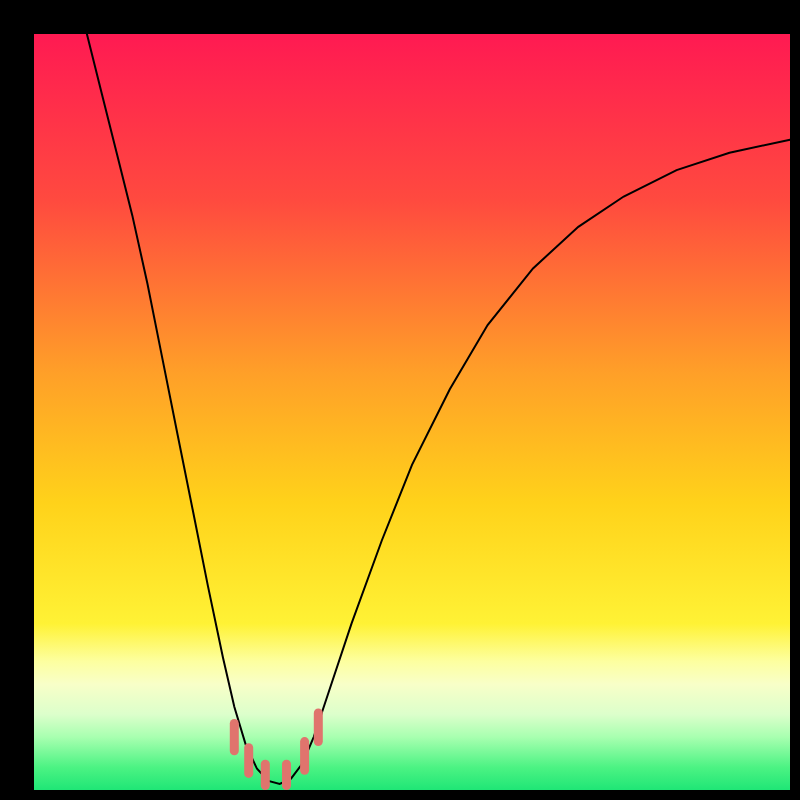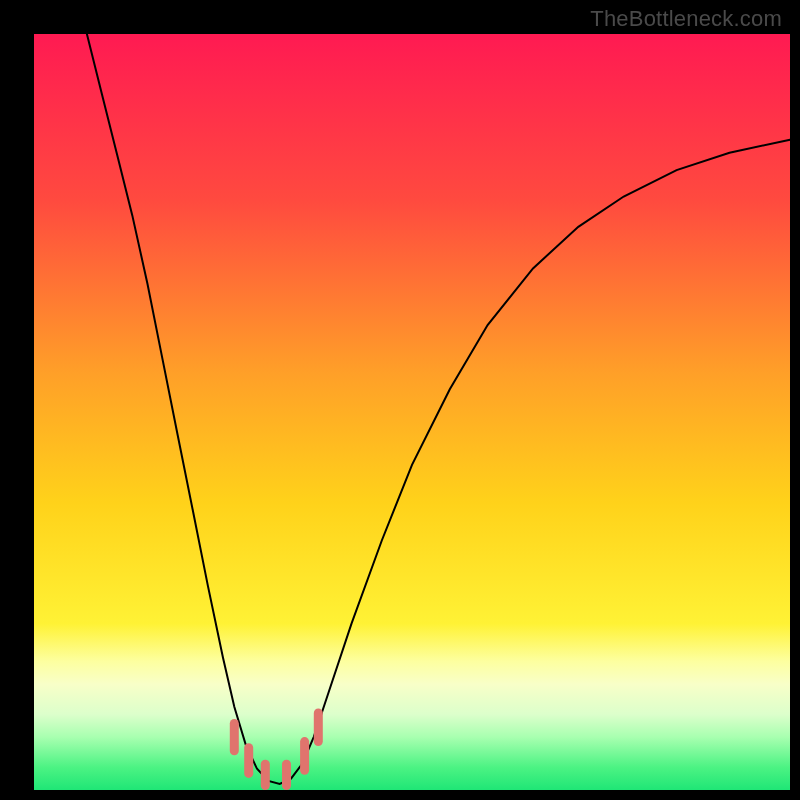--- a/index.html
+++ b/index.html
@@ -61,14 +61,13 @@
     <g id="ticks" stroke-linecap="round" stroke="#e0746d" stroke-width="9">
         <line x1="234.3" y1="750.7" x2="234.3" y2="723.5"></line>
         <line x1="248.7" y1="773.4" x2="248.7" y2="747.7"></line>
         <line x1="265.3" y1="785.5" x2="265.3" y2="764.3"></line>
         <line x1="286.5" y1="785.5" x2="286.5" y2="764.3"></line>
         <line x1="304.6" y1="770.3" x2="304.6" y2="741.6"></line>
         <line x1="318.3" y1="741.6" x2="318.3" y2="712.9"></line>
       </g>
   </svg>
 
-  <div class="watermark">TheBottleneck.com</div>
 </div>
 
 </body></html>

